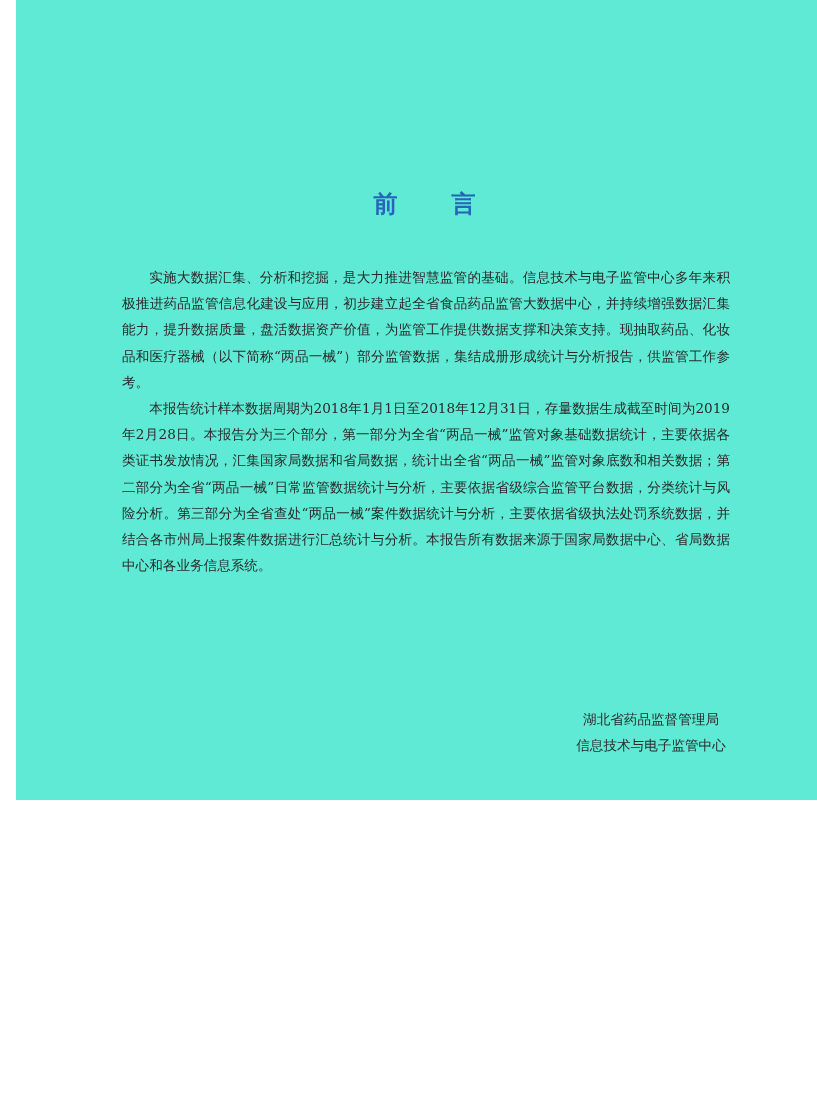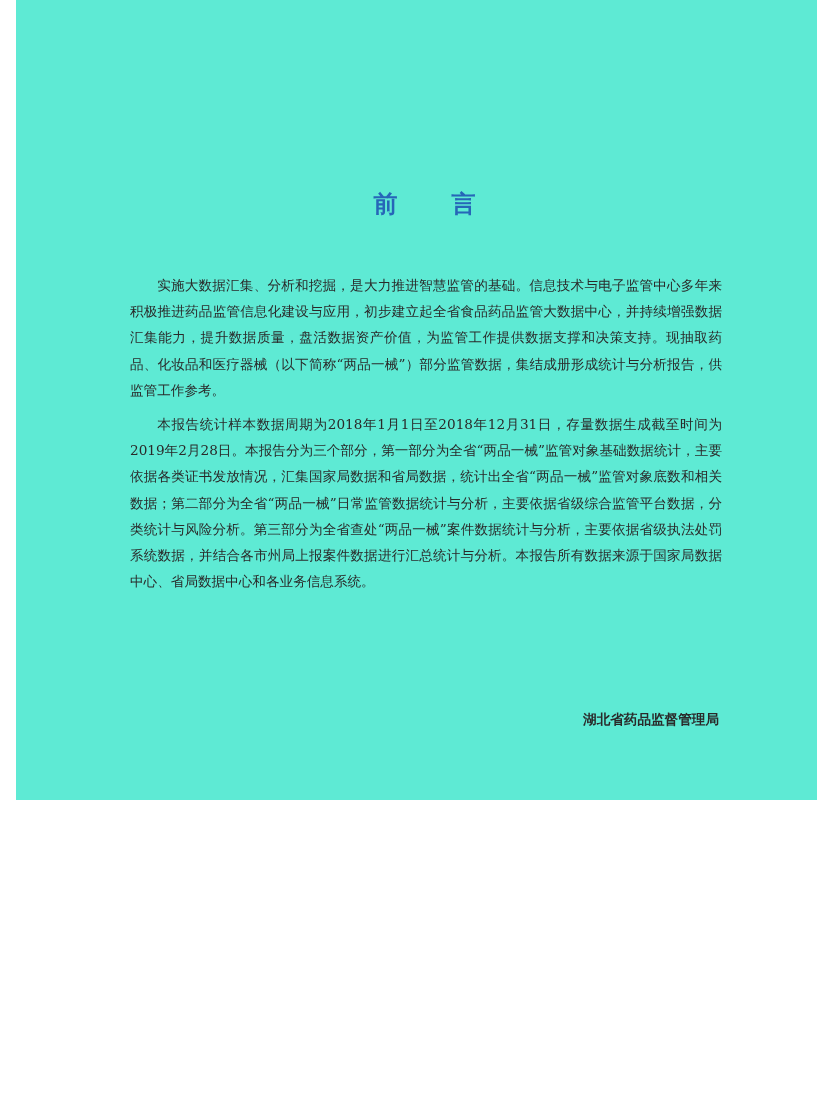--- a/index.html
+++ b/index.html
@@ -38,43 +38,44 @@
     .body {
       position: absolute;
       top: 264px;
       left: 106px;
       width: 608px;
       font-size: 13.6px;
       line-height: 26.2px;
       text-align: justify;
     }
     .body p {
-      margin: 8px;
+      margin: 0;
       text-indent: 2em;
     }
     .sign {
       position: absolute;
       top: 706px;
       left: 540px;
       width: 190px;
       text-align: center;
       font-size: 13.6px;
       line-height: 26px;
     }
-    .sign div { white-space: nowrap; font-weight: bold; }
+    .sign div { white-space: nowrap; }
   </style>
 </head>
 <body>
 
 <div class="page">
   <div class="title">
     <span>前</span><span class="gap"></span><span>言</span>
   </div>
 
   <div class="body">
     <p>实施大数据汇集、分析和挖掘，是大力推进智慧监管的基础。信息技术与电子监管中心多年来积极推进药品监管信息化建设与应用，初步建立起全省食品药品监管大数据中心，并持续增强数据汇集能力，提升数据质量，盘活数据资产价值，为监管工作提供数据支撑和决策支持。现抽取药品、化妆品和医疗器械（以下简称“两品一械”）部分监管数据，集结成册形成统计与分析报告，供监管工作参考。</p>
     <p>本报告统计样本数据周期为2018年1月1日至2018年12月31日，存量数据生成截至时间为2019年2月28日。本报告分为三个部分，第一部分为全省“两品一械”监管对象基础数据统计，主要依据各类证书发放情况，汇集国家局数据和省局数据，统计出全省“两品一械”监管对象底数和相关数据；第二部分为全省“两品一械”日常监管数据统计与分析，主要依据省级综合监管平台数据，分类统计与风险分析。第三部分为全省查处“两品一械”案件数据统计与分析，主要依据省级执法处罚系统数据，并结合各市州局上报案件数据进行汇总统计与分析。本报告所有数据来源于国家局数据中心、省局数据中心和各业务信息系统。</p>
   </div>
 
   <div class="sign">
     <div>湖北省药品监督管理局</div>
+    <div>信息技术与电子监管中心</div>
   </div>
 </div>
 
 </body></html>

